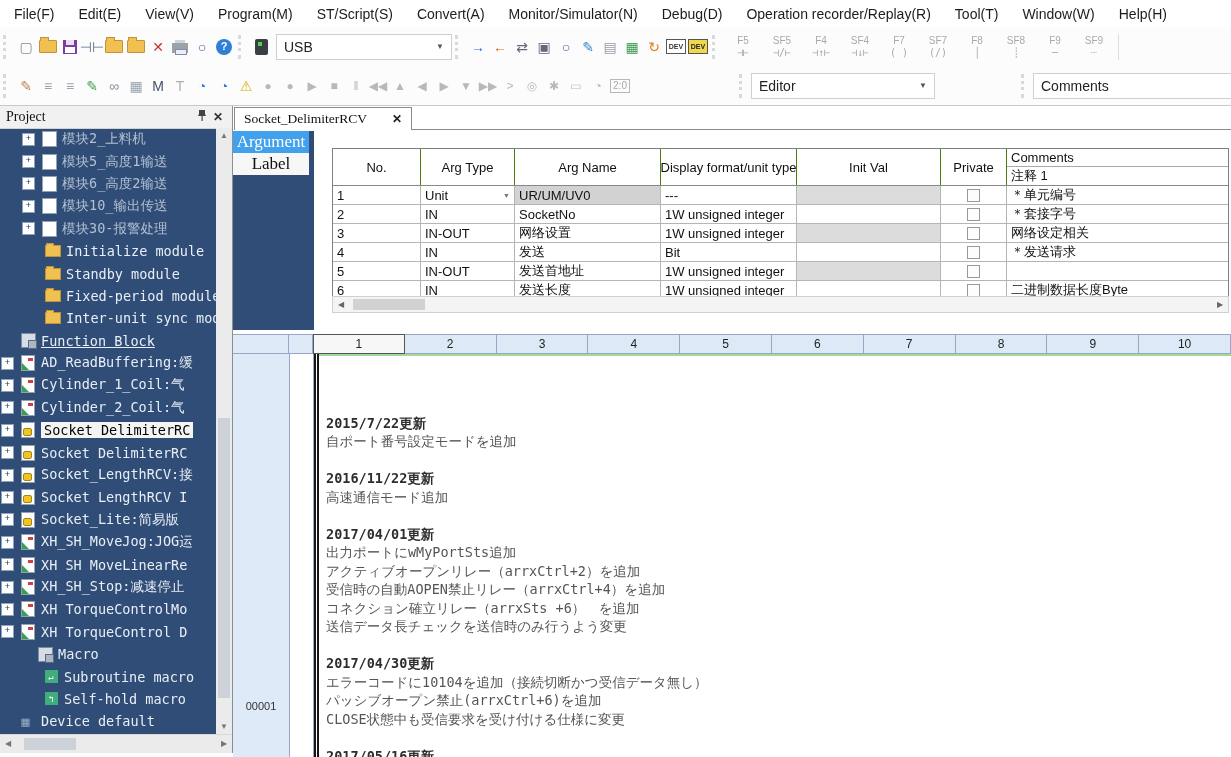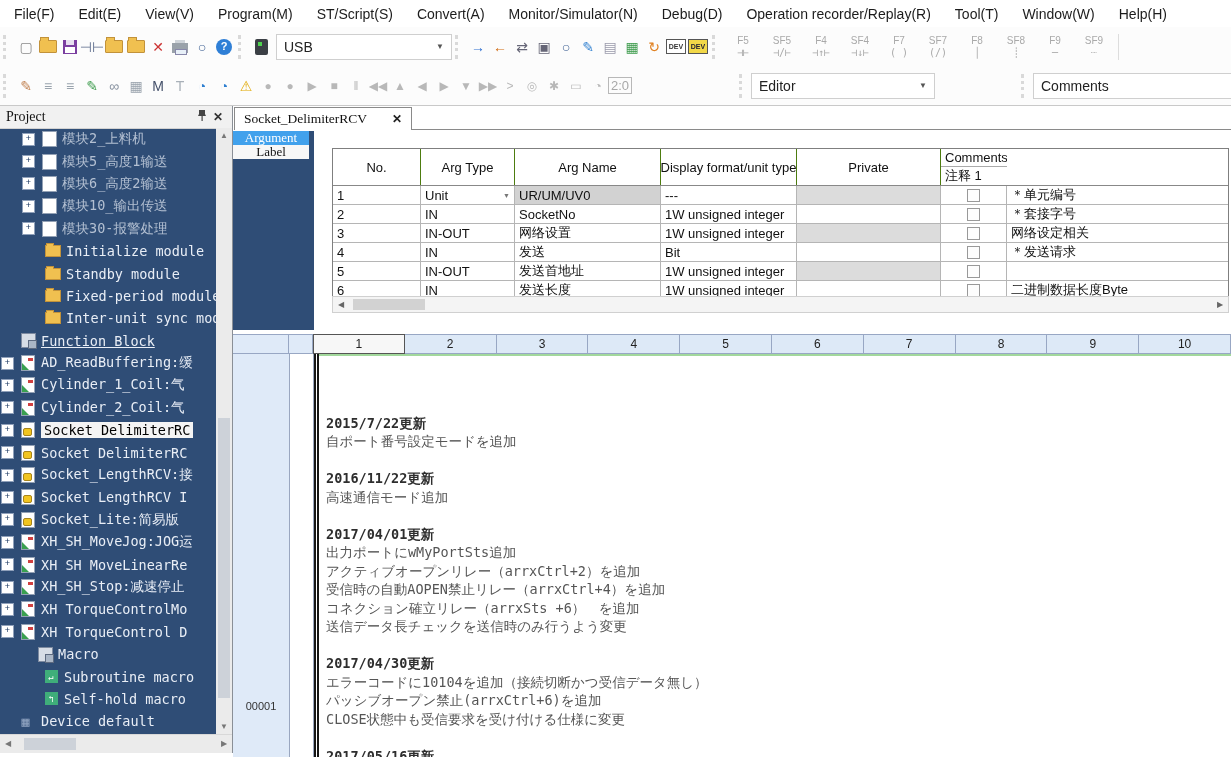--- a/index.html
+++ b/index.html
@@ -26,21 +26,21 @@
   .ic-save:after{content:"";position:absolute;left:2px;bottom:1px;width:10px;height:6px;background:#fff;}
   .ic-help{width:16px;height:16px;border-radius:50%;background:#2f7fd6;color:#fff;font-size:11px;font-weight:bold;
            display:flex;align-items:center;justify-content:center;}
   .ic-print{width:16px;height:10px;background:#9aa2aa;position:relative;margin-top:3px;}
   .ic-print:before{content:"";position:absolute;left:3px;top:-3px;width:10px;height:3px;background:#cfd4d9;}
   .ic-print:after{content:"";position:absolute;left:3px;bottom:-2px;width:10px;height:4px;background:#e8f0f8;border:1px solid #88a;}
   .ic-plc{width:13px;height:16px;background:#3b3f45;border-radius:2px;position:relative;}
   .ic-plc:before{content:"";position:absolute;left:3px;top:3px;width:4px;height:4px;background:#4fd24f;}
   .ic-dev{border:1px solid #555;background:#fff;color:#333;font-size:7px;font-weight:bold;padding:3px 2px;}
   .ic-dev2{border:1px solid #555;background:#f2d848;color:#223;font-size:7px;font-weight:bold;padding:3px 2px;}
-  .clockbox{border:1px solid #b8b8b8;color:#a8a8a8;font-size:13px;padding:1px 2px;}
+  .clockbox{border:1px solid #b8b8b8;color:#a8a8a8;font-size:10px;padding:1px 2px;}
   
   .combo{height:24px;background:#fff;border:1px solid #cfcfcf;display:flex;align-items:center;
          padding:0 7px;font-size:14px;color:#222;flex:none;}
   .combo .arr{margin-left:auto;font-size:8px;color:#555;padding-left:8px;}
   
   .lkey{width:38px;text-align:center;color:#a9a9a9;flex:none;line-height:1;}
   .lkey .k{font-size:10px;display:block;}
   .lkey .s{font-size:10px;display:block;margin-top:2px;font-family:"DejaVu Sans Mono",monospace;}
   
   .panel{position:absolute;left:0;top:106px;width:233px;bottom:4px;background:#2f4d76;border-right:1px solid #8a8f96;box-sizing:border-box;}
@@ -78,22 +78,22 @@
   .hthumb{position:absolute;left:24px;width:52px;top:3px;height:12px;background:#cdd2d9;}
   
   .tabbar{position:absolute;left:233px;top:106px;right:0;height:25px;background:#fff;}
   .tab{position:absolute;left:1px;top:1px;width:178px;height:23px;background:#fff;border:1px solid #8a8a8a;
        border-bottom:none;display:flex;align-items:center;padding:0 9px;box-sizing:border-box;
        font-family:"Liberation Serif",serif;font-size:13.5px;color:#111;}
   .tab .x{margin-left:auto;font-weight:bold;font-size:12px;color:#222;}
   .tabline{position:absolute;left:179px;right:0;top:23px;height:1px;background:#8a8a8a;}
   
   .subtabs{position:absolute;left:233px;top:131px;width:81px;height:199px;background:#2f4d76;}
-  .stab{width:76px;height:14px;display:flex;align-items:center;justify-content:center;
-        font-family:"Liberation Serif",serif;font-size:13px;}
+  .stab{width:76px;height:22px;display:flex;align-items:center;justify-content:center;
+        font-family:"Liberation Serif",serif;font-size:17px;}
   .stab.on{background:#41a1ec;color:#fff;}
   .stab.off{background:#f7f7f7;color:#111;}
   
   .argwrap{position:absolute;left:332px;top:148px;width:897px;background:#fff;border:1px solid #7f7f7f;box-sizing:border-box;}
   .hrow,.tr{display:grid;grid-template-columns:88px 94px 146px 136px 144px 66px auto;}
   .hrow{height:36px;border-bottom:1px solid #888;}
   .th{border-right:1px solid #4d7c0f;display:flex;align-items:center;justify-content:center;
       font-size:13px;color:#111;white-space:nowrap;overflow:hidden;}
   .th.com{flex-direction:column;align-items:stretch;justify-content:stretch;padding:0;}
   .th.com .l{flex:1;display:flex;align-items:center;padding-left:4px;border-bottom:1px solid #aaa;}
@@ -630,20 +630,21 @@
   <div class="stab on">Argument</div>
       <div class="stab off">Label</div>
     </div>
 
   <div class="argwrap">
     <div class="hrow">
       <div class="th">No.</div>
       <div class="th">Arg Type</div>
       <div class="th">Arg Name</div>
       <div class="th">Display format/unit type</div>
+      <div class="th">Init Val</div>
       <div class="th">Private</div>
       <div class="th com" style="border-right:none;">
         <span class="l">Comments</span>
         <span class="l2">注释 1</span>
       </div>
     </div>
     <div>
 
         <div class="tr">
           <div class="td">1</div>

